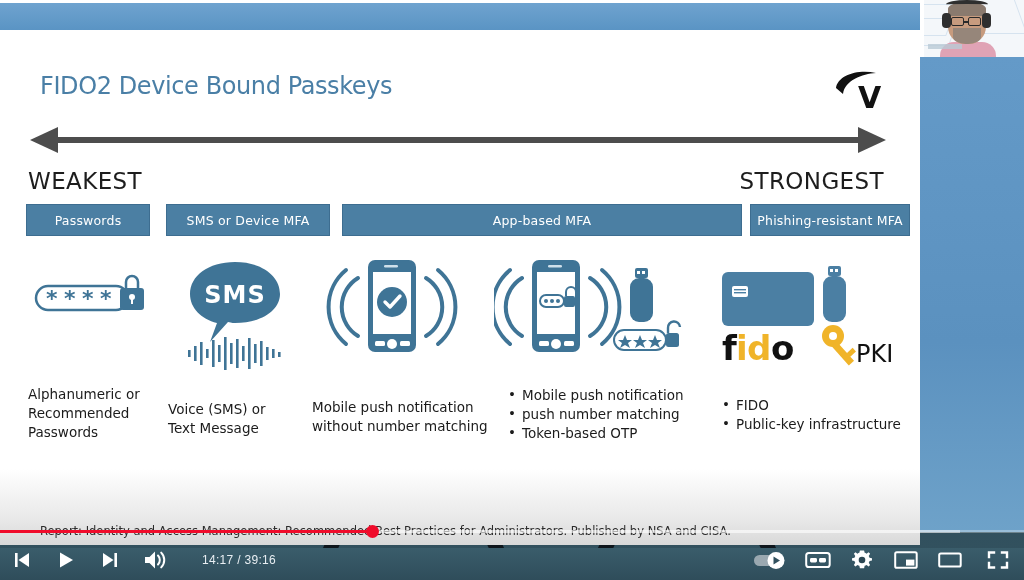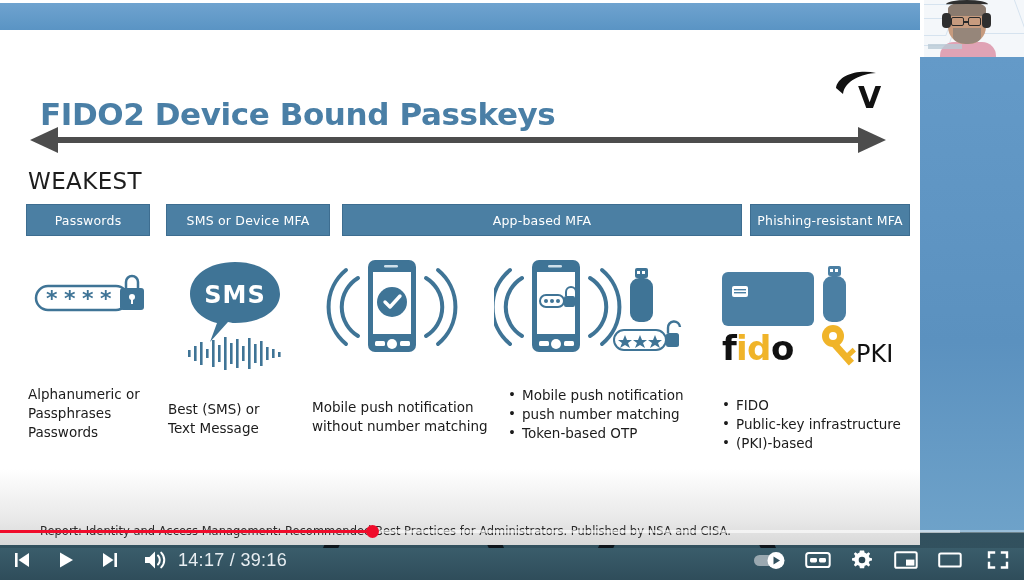--- a/index.html
+++ b/index.html
@@ -26,22 +26,22 @@
   
   #slide {
     position:absolute; left:0; top:0; width:920px; height:545px;
     background:linear-gradient(180deg,#ffffff 0%,#ffffff 86%,#e9e9e9 95%,#d9d9d9 100%);
   }
   #slide-topband { position:absolute; left:0; top:3px; width:920px; height:27px;
     background:linear-gradient(180deg,#6fa3cf 0%,#5a94c4 100%); }
 
   #slide-title {
     position:absolute; left:40px; top:72px;
-    font-size:31px; font-weight:bold; letter-spacing:-0.4px;
-    color:#4a7fa6; font-family:"DejaVu Sans", sans-serif;margin-top:24px;
+    font-size:24px; font-weight:normal; letter-spacing:-0.4px;
+    color:#4a7fa6; font-family:"DejaVu Sans", sans-serif;
   }
 
   
   #logo { position:absolute; left:832px; top:68px; width:62px; height:44px; }
 
   
   #arrow-row { position:absolute; left:28px; top:126px; width:860px; height:28px; }
 
   
   .extreme-label {
@@ -136,21 +136,21 @@
   #progress-handle { position:absolute; left:366px; top:-2px; width:13px; height:13px;
                      border-radius:50%; background:#f00c2b; }
 
   
   #controls {
     position:absolute; left:0; top:540px; width:1024px; height:40px;
     display:flex; align-items:center;
   }
   .ctl { width:44px; height:40px; display:flex; align-items:center; justify-content:center;
          cursor:pointer; }
-  #time-display { color:#e8eef2; font-size:18px; margin-left:0;
+  #time-display { color:#e8eef2; font-size:12px; margin-left:24px;
                   font-family:"Liberation Sans", sans-serif; letter-spacing:.3px; }
   #ctl-spacer { flex:1; }
   .ctl svg { display:block; }
 </style>
 </head>
 <body>
 
 <div id="stage">
 
   <div id="video-frame">
@@ -170,20 +170,21 @@
         <text x="26" y="40" font-family="DejaVu Sans, sans-serif" font-size="30" font-weight="bold" fill="#111">V</text>
       </svg>
 
       <svg id="arrow-row" viewBox="0 0 860 28">
         <line x1="26" y1="14" x2="834" y2="14" stroke="#4d4d4d" stroke-width="6"></line>
         <polygon points="2,14 30,1 30,27" fill="#4d4d4d"></polygon>
         <polygon points="858,14 830,1 830,27" fill="#4d4d4d"></polygon>
       </svg>
 
       <div class="extreme-label" id="label-weakest">WEAKEST</div>
+      <div class="extreme-label" id="label-strongest">STRONGEST</div>
 
       <div id="tiers">
         <div class="tier" id="tier0">Passwords</div>
         <div class="tier" id="tier1">SMS or Device MFA</div>
         <div class="tier" id="tier3">Phishing-resistant MFA</div>
         <div class="tier" id="tier2">App-based MFA</div>
       </div>
 
       <div id="icons">
 
@@ -296,44 +297,43 @@
             <circle cx="117" cy="86" r="4" fill="#fff"></circle>
             <rect x="120" y="92" width="7" height="26" transform="rotate(-42 123 100)" fill="#f0b429"></rect>
             <rect x="131" y="100" width="8" height="5" transform="rotate(-42 135 102)" fill="#f0b429"></rect>
             <text x="140" y="112" font-family="DejaVu Sans, sans-serif" font-size="24" fill="#111">PKI</text>
           </svg>
         </div>
       </div>
 
       <div class="caption" id="cap0">
         <div>Alphanumeric or</div>
-        <div>Passphrases</div>
+        <div>Recommended</div>
         <div>Passwords</div>
       </div>
 
       <div class="caption" id="cap1">
-        <div>Best (SMS) or</div>
+        <div>Voice (SMS) or</div>
         <div>Text Message</div>
       </div>
 
       <div class="caption" id="cap2">
         <div>Mobile push notification</div>
         <div>without number matching</div>
       </div>
 
       <ul class="caption bullets" id="cap3">
         <li>Mobile push notification</li>
         <li style="padding-left:14px;">push number matching</li>
         <li>Token-based OTP</li>
       </ul>
 
       <ul class="caption bullets" id="cap4">
         <li>FIDO</li>
         <li>Public-key infrastructure</li>
-        <li style="padding-left:14px;">(PKI)-based</li>
       </ul>
 
       <div id="footnote">Report: Identity and Access Management: Recommended Best Practices for Administrators. Published by NSA and CISA.</div>
     </div>
 
     <div id="right-panel-top"></div>
     <div id="right-panel"></div>
 
     <div id="webcam">
       <div class="hexline" id="hex1"></div>

